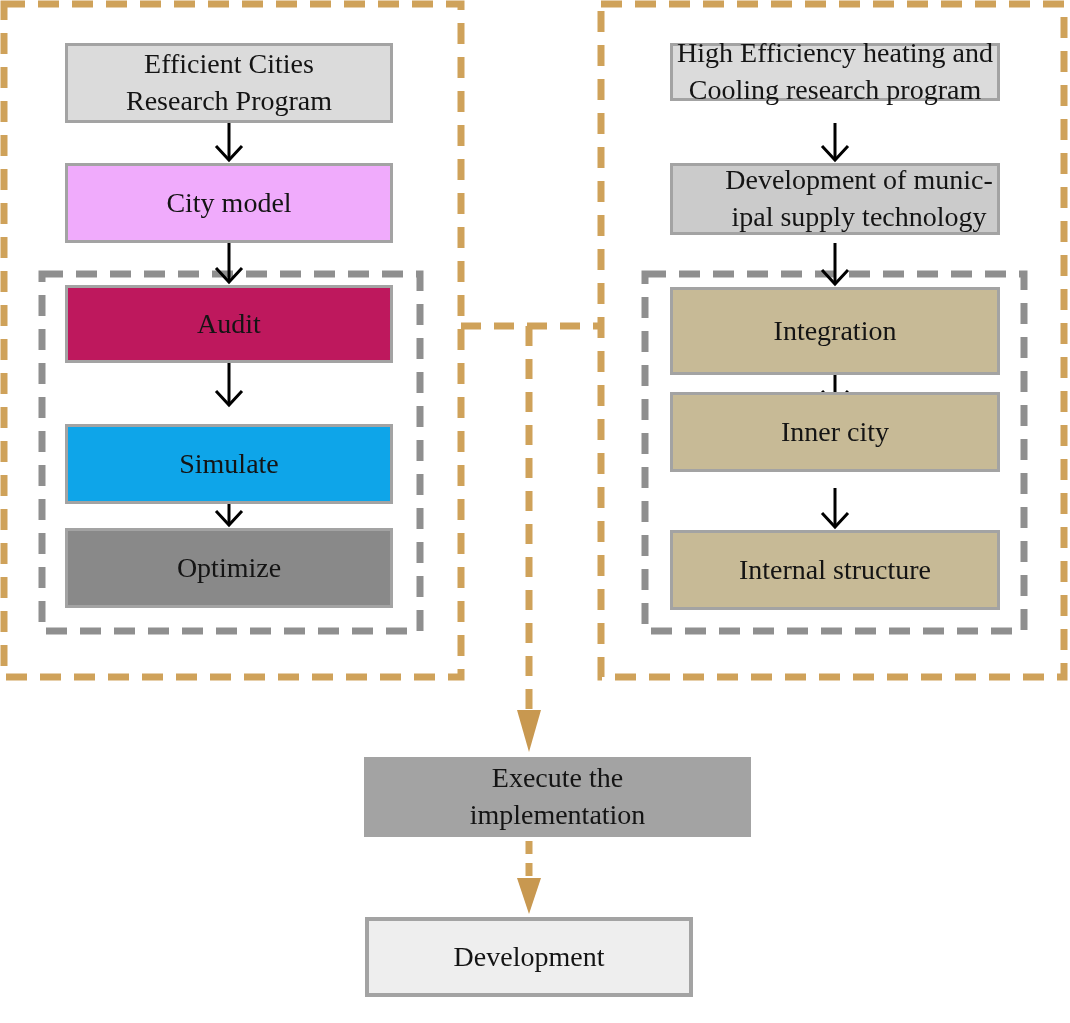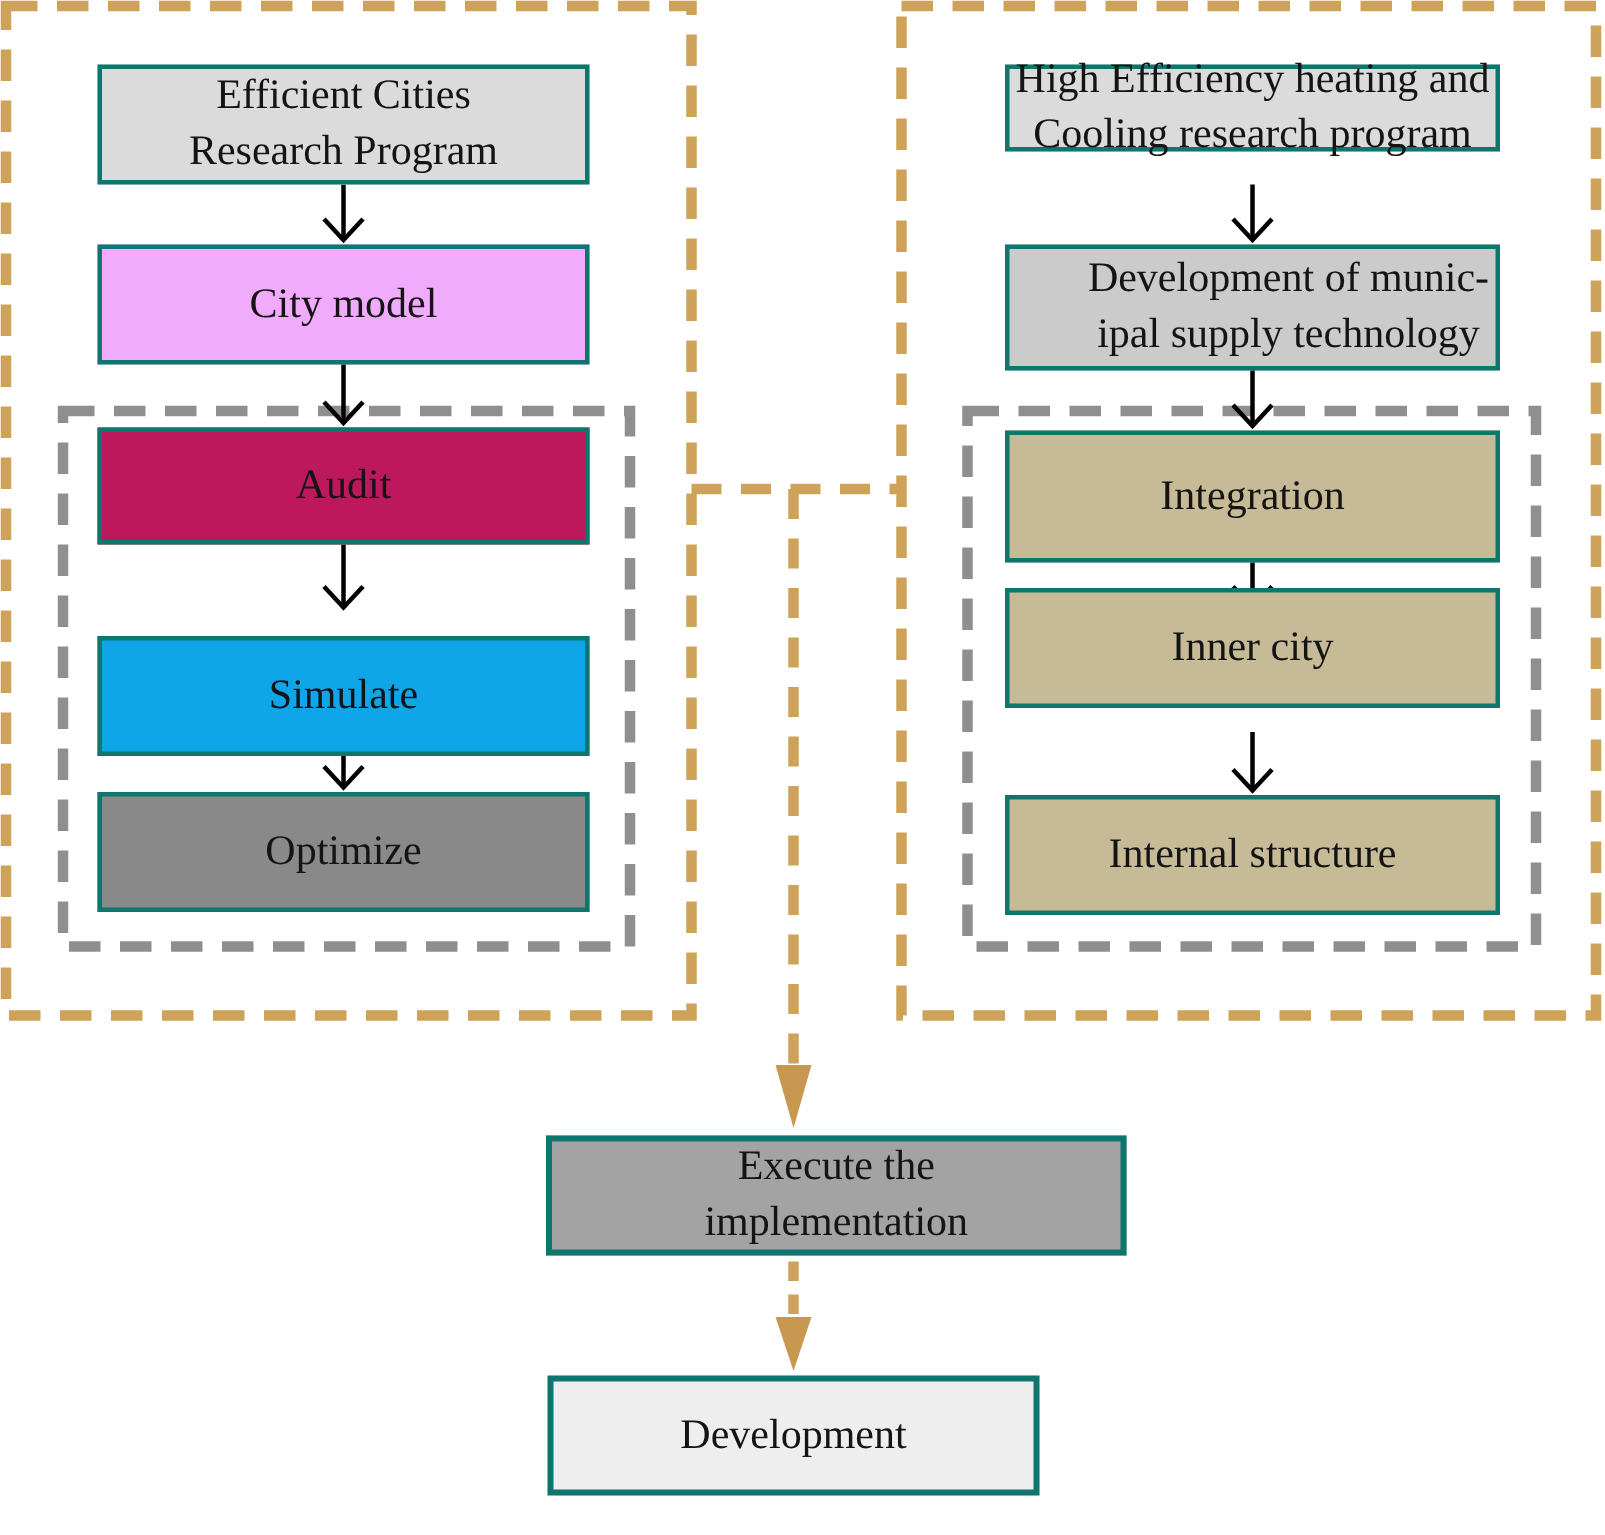--- a/index.html
+++ b/index.html
@@ -8,40 +8,40 @@
     width:1070px;
     height:1023px;
     background:#ffffff;
     font-family:"Liberation Serif", serif;
     overflow:hidden;
   }
   #overlay{position:absolute;left:0;top:0;width:1070px;height:1023px;}
   .node{
     position:absolute;
     box-sizing:border-box;
-    border:3px solid #0f766e;
+    border:3px solid #a3a3a3;
     display:flex;
     align-items:center;
     justify-content:center;
     text-align:center;
     font-size:28px;
     line-height:1.32;
     color:#141414;
     white-space:pre-line;
   }
   
   .lx{left:65px;width:328px;}
   .rx{left:670px;width:330px;}
   #b-efficient{top:43px;height:80px;background:#dbdbdb;}
   #b-citymodel{top:163px;height:80px;background:#f0abfc;}
   #b-audit{top:285px;height:78px;background:#be185d;}
   #b-simulate{top:424px;height:80px;background:#0ea5e9;font-family:Liberation Serif, serif;}
   #b-optimize{top:528px;height:80px;background:#898989;}
   #b-highefficiency{top:43px;height:58px;background:#dbdbdb;}
-  #b-development{top:163px;height:84px;background:#cbcbcb;padding-left:48px;}
+  #b-development{top:163px;height:72px;background:#cbcbcb;padding-left:48px;}
   #b-integration{top:287px;height:88px;background:#c7ba96;}
   #b-innercity{top:392px;height:80px;background:#c7ba96;}
   #b-internalstructure{top:530px;height:80px;background:#c7ba96;}
   #b-execute{left:364px;top:757px;width:387px;height:80px;background:#a3a3a3;border-width:4px;}
   #b-transmission{left:365px;top:917px;width:328px;height:80px;background:#eeeeee;border-width:4px;}
 </style>
 </head>
 <body>
 
 <div id="canvas">

